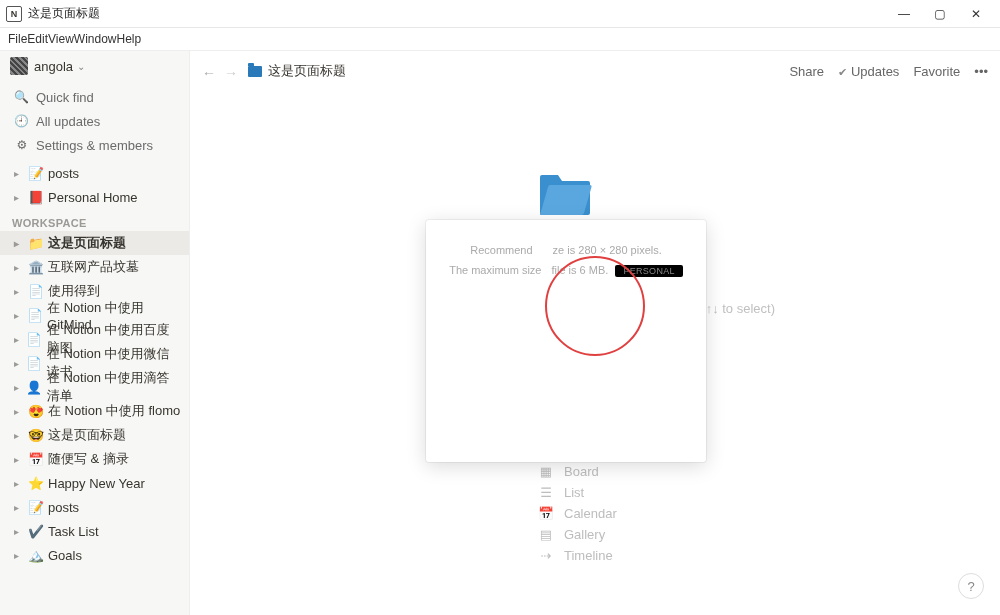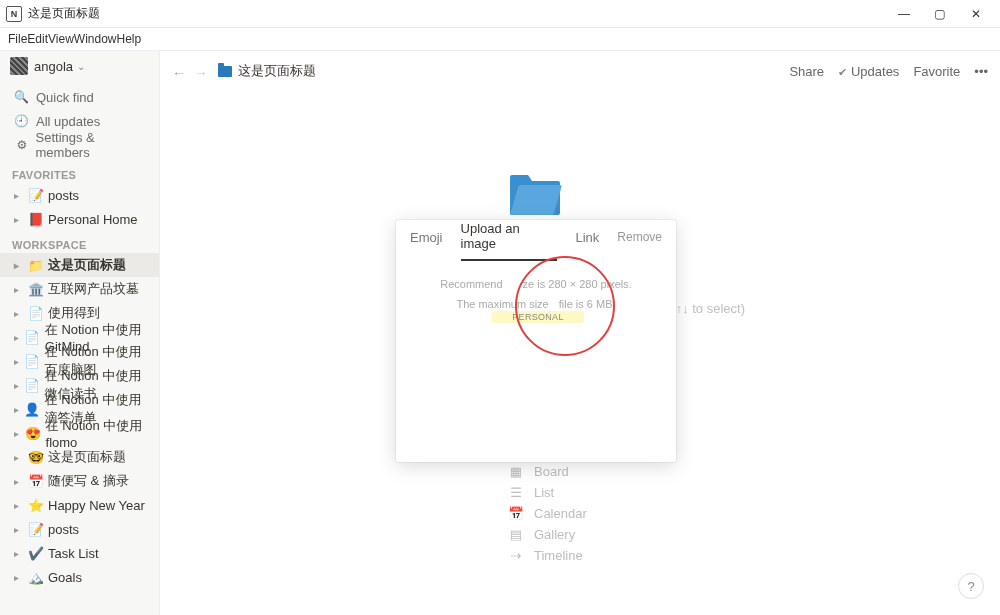--- a/index.html
+++ b/index.html
@@ -9,21 +9,21 @@
 .titlebar .app-icon { width: 16px; height: 16px; border: 1px solid #555; border-radius: 2px; margin-right: 6px; display: flex; align-items: center; justify-content: center; font-size: 9px; font-weight: bold; }
 .titlebar .title { font-size: 12px; color: #222; }
 .titlebar .spacer { flex: 1; }
 .titlebar .winbtn { width: 36px; height: 22px; display: flex; align-items: center; justify-content: center; color: #333; font-size: 12px; }
 
 .menubar { height: 22px; display: flex; align-items: center; padding: 0 8px; gap: 0; font-size: 12px; color: #333; }
 .menubar span { cursor: default; }
 
 .app { display: flex; height: calc(615px - 50px); border-top: 1px solid #eee; }
 
-.sidebar { width: 160px; background: #f7f7f5; border-right: 1px solid #eee; display: flex; flex-direction: column; font-size: 13px; color: #6b6b6b; overflow: hidden; }
+.sidebar { width: 190px; background: #f7f7f5; border-right: 1px solid #eee; display: flex; flex-direction: column; font-size: 13px; color: #6b6b6b; overflow: hidden; }
 .sidebar .block { padding: 4px 0; }
 .sidebar .ws-switch { display: flex; align-items: center; padding: 6px 10px; color: #37352f; font-weight: 500; }
 .sidebar .ws-switch .avatar { width: 18px; height: 18px; background: repeating-linear-gradient(45deg,#444,#444 2px,#888 2px,#888 4px); border-radius: 2px; margin-right: 6px; }
 .sidebar .ws-switch .chev { margin-left: 4px; color: #888; font-size: 10px; }
 .sb-item { display: flex; align-items: center; padding: 2px 10px 2px 14px; height: 24px; color: #6b6b6b; position: relative; }
 .sb-item .icon { width: 16px; display: inline-flex; justify-content: center; margin-right: 6px; font-size: 12px; }
 .sb-section { font-size: 11px; font-weight: 600; letter-spacing: 0.3px; color: #9b9a97; padding: 8px 12px 2px; text-transform: uppercase; }
 .page-item { display: flex; align-items: center; padding: 2px 8px 2px 14px; height: 24px; color: #37352f; }
 .page-item .toggle { width: 12px; color: #9b9a97; font-size: 10px; margin-right: 2px; }
 .page-item .emoji { width: 16px; margin-right: 4px; font-size: 13px; }
@@ -51,21 +51,21 @@
 
 .popup { position: absolute; left: 236px; top: 129px; width: 280px; height: 242px; background: #fff; border-radius: 3px; box-shadow: 0 4px 20px rgba(0,0,0,0.15), 0 0 0 1px rgba(0,0,0,0.05); }
 .popup .tabs { display: flex; align-items: center; padding: 0 14px; height: 34px; font-size: 13px; color: #777; }
 .popup .tabs .tab { margin-right: 18px; padding: 8px 0; }
 .popup .tabs .tab.active { color: #37352f; border-bottom: 2px solid #37352f; }
 .popup .tabs .remove { margin-left: auto; color: #999; font-size: 12px; }
 .popup .body { padding: 14px; position: relative; }
 .popup .choose-btn { width: 204px; margin: 0 auto; background: #2ca5d8; color: #fff; text-align: center; padding: 6px 0; border-radius: 3px; font-size: 13px; position: relative; }
 .popup .hint { text-align: center; font-size: 11px; color: #aaa; margin-top: 10px; }
 .popup .hint2 { text-align: center; font-size: 11px; color: #aaa; margin-top: 8px; }
-.popup .badge { display: inline-block; background: #fef9c3; color: #888; font-size: 9px; padding: 1px 20px; border-radius: 2px; margin-left: 4px; letter-spacing: 0.3px; }
+.popup .badge { display: inline-block; background: #000000; color: #888; font-size: 9px; padding: 1px 8px; border-radius: 2px; margin-left: 4px; letter-spacing: 0.3px; }
 
 .red-circle { position: absolute; left: 355px; top: 165px; width: 100px; height: 100px; border: 2px solid #e04040; border-radius: 50%; pointer-events: none; }
 
 .help-btn { position: absolute; right: 16px; bottom: 16px; width: 26px; height: 26px; border-radius: 50%; border: 1px solid #ddd; display: flex; align-items: center; justify-content: center; font-size: 13px; color: #888; background: #fff; }
 </style>
 </head>
 <body>
 
 <div class="titlebar">
   <div class="app-icon">N</div>
@@ -100,21 +100,20 @@
       <div class="sb-item">
         <span class="icon">🕘</span>
         <span>All updates</span>
       </div>
       <div class="sb-item">
         <span class="icon">⚙</span>
         <span>Settings &amp; members</span>
       </div>
     </div>
 
-    <div class="sb-section">Favorites</div>
     <div id="fav-list">
         <div class="page-item">
           <span class="toggle">▸</span>
           <span class="emoji">📝</span>
           <span>posts</span>
         </div>
         <div class="page-item">
           <span class="toggle">▸</span>
           <span class="emoji">📕</span>
           <span>Personal Home</span>
@@ -249,26 +248,20 @@
             <span class="vicon">▤</span>
             <span>Gallery</span>
           </div>
         <div class="row">
             <span class="vicon">⇢</span>
             <span>Timeline</span>
           </div>
       </div>
 
       <div class="popup">
-        <div class="tabs">
-          <div class="tab">Emoji</div>
-          <div class="tab active">Upload an image</div>
-          <div class="tab">Link</div>
-          <div class="remove">Remove</div>
-        </div>
         <div class="body">
           <div class="hint">
             <span>Recommend</span><span style="margin-left:20px">ze is 280 × 280 pixels.</span>
           </div>
           <div class="hint2">
             <span>The maximum size</span><span style="margin-left:10px">file is 6 MB.</span>
             <span class="badge">PERSONAL</span>
           </div>
         </div>
       </div>

